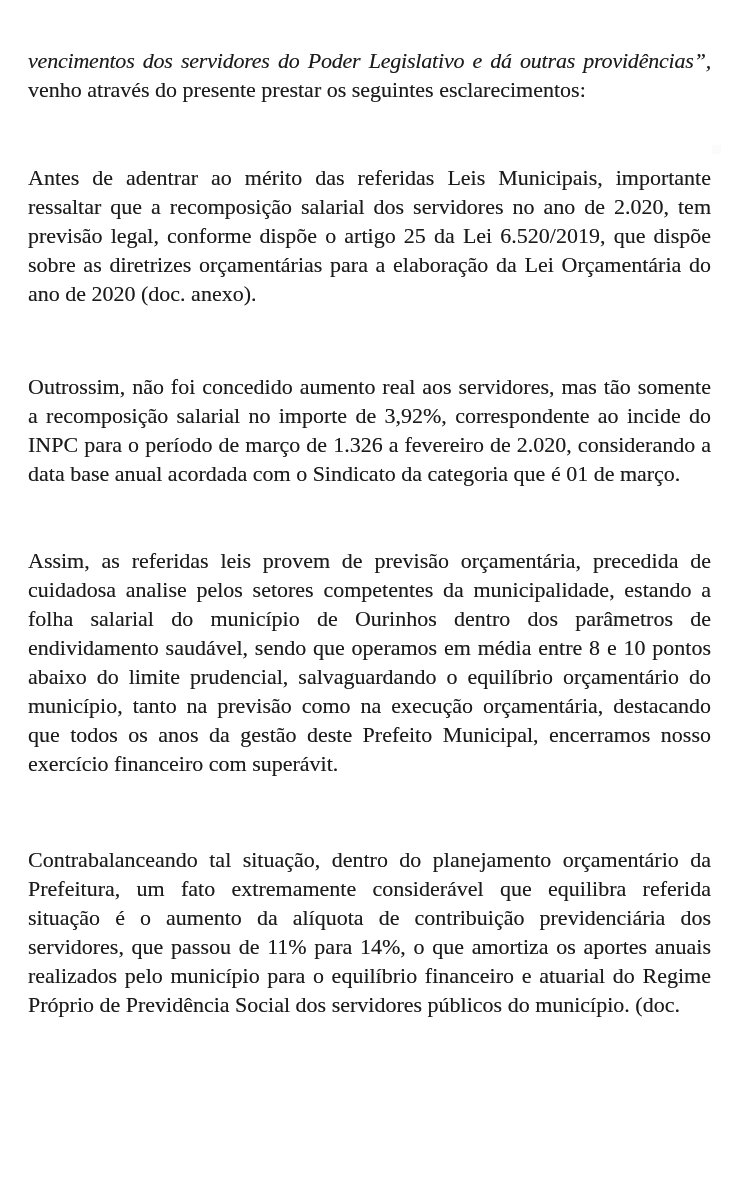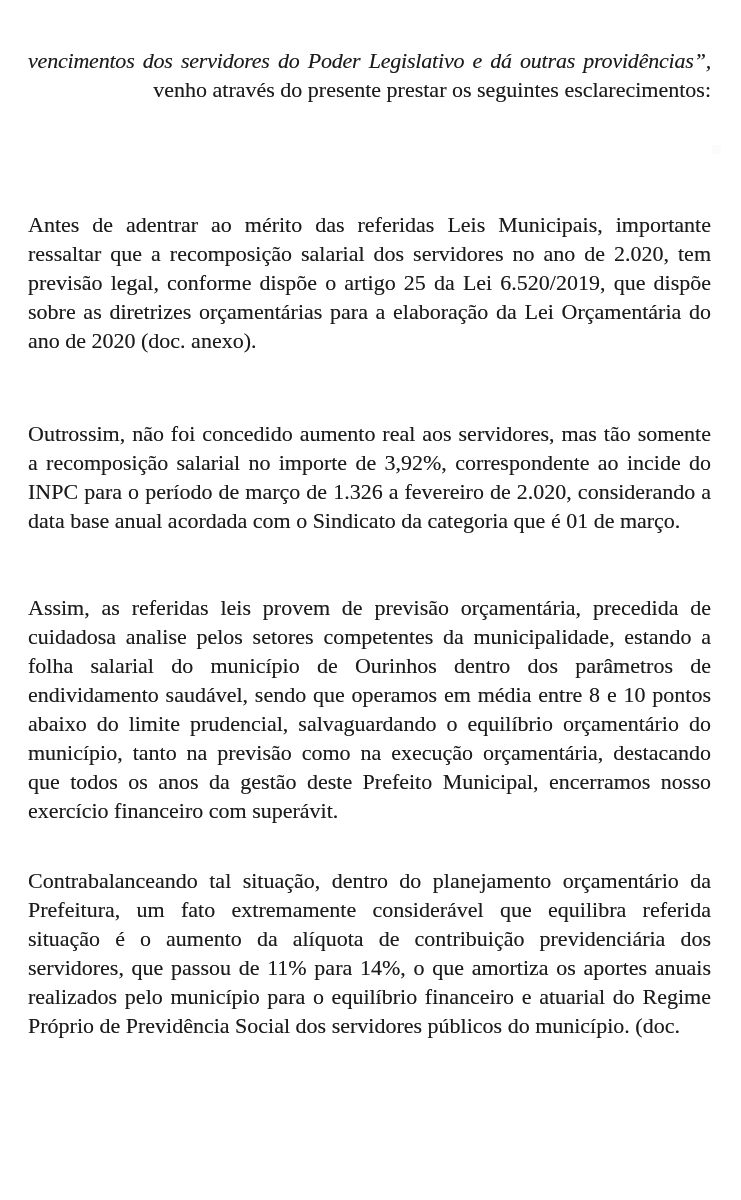--- a/index.html
+++ b/index.html
@@ -21,34 +21,34 @@
     color: #1b1b1b;
     text-shadow: 0 0 0.6px rgba(20,20,20,0.45);
   }
   .para {
     margin: 0;
     width: 683px;
     text-align: justify;
     hyphens: none;
   }
   .para-first { margin-top: 0; }
-  .para-2 { margin-top: 106px; }
+  .para-2 { margin-top: 59px; }
   .para-3 { margin-top: 64px; }
   .para-4 { margin-top: 58px; }
-  .para-5 { margin-top: 41px; }
+  .para-5 { margin-top: 67px; }
   .quote-line {
     display: block;
     font-style: italic;
     text-align: justify;
     text-align-last: justify;
     letter-spacing: -0.2px;
   }
   .plain-line {
     display: block;
-    text-align: right;
+    text-align: left;
   }
   .scan-artifact {
     position: absolute;
     left: 712px;
     top: 145px;
     width: 9px;
     height: 9px;
     background: #fbfbfb;
   }
 </style>

